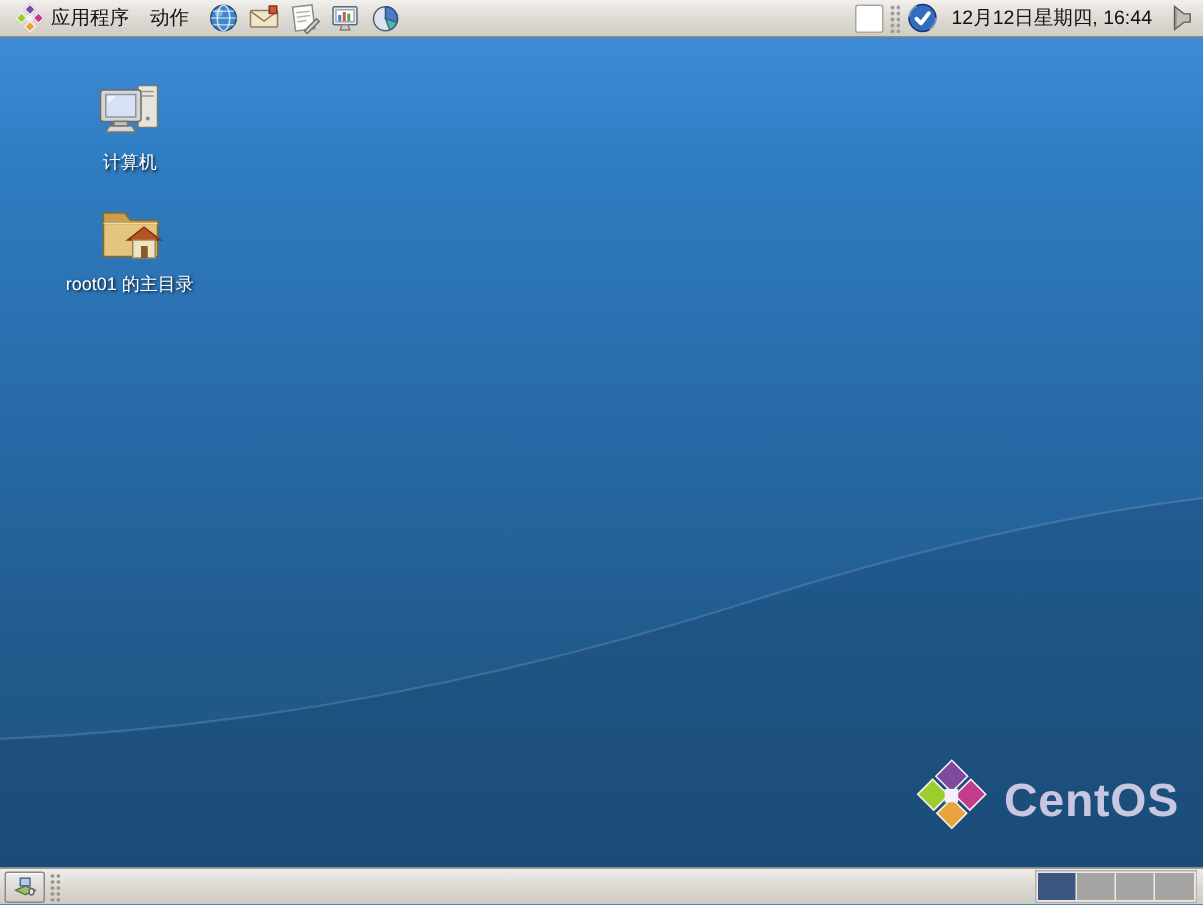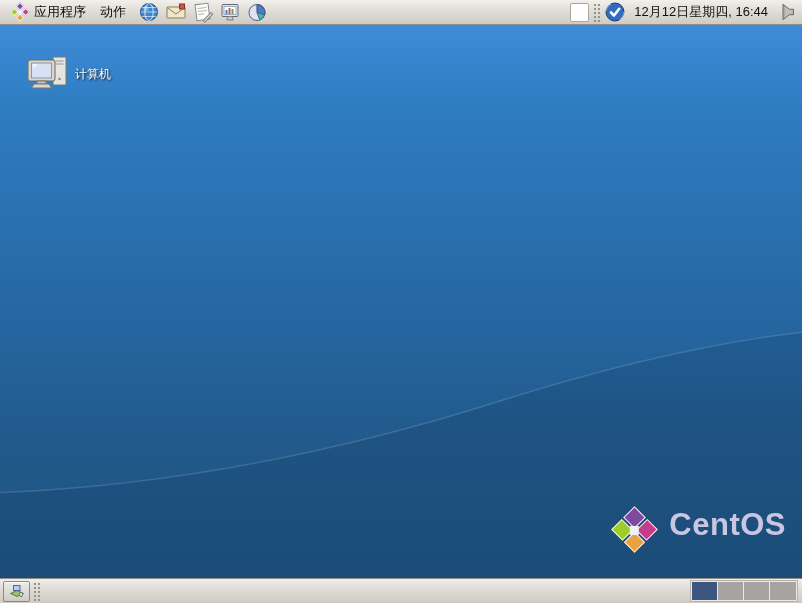--- a/index.html
+++ b/index.html
@@ -32,29 +32,29 @@
   
   .desktop {
     position:absolute; top:25px; left:0; width:802px; height:553px;
     background:linear-gradient(180deg,#3e8cd8 0%,#2f7dc2 14%,#2769a6 48%,#215a8b 75%,#1e5380 100%);
     overflow:hidden;
   }
   .wave { position:absolute; left:0; top:0; width:802px; height:553px; }
 
   .icon-column { position:absolute; left:24px; top:26px; display:flex; flex-direction:column; gap:16px; }
   .desk-icon {
-    width:125px; display:flex; align-items:center; gap:3px; cursor:default;
+    width:125px; display:flex; flex-direction:column; align-items:center; gap:3px; cursor:default;
   }
   .desk-icon .label {
     font-size:12px; color:#fff; text-align:center; line-height:1.15;
     text-shadow:1px 1px 2px rgba(0,0,0,.85); white-space:nowrap;
   }
 
   
-  .branding { position:absolute; right:16px; bottom:26px; display:flex; align-items:flex-start; gap:12px; }
+  .branding { position:absolute; right:16px; bottom:26px; display:flex; align-items:flex-end; gap:12px; }
   .brand-text { font-size:31px; font-weight:bold; color:#c9c6e2; letter-spacing:.5px; }
 
   .pinwheel { position:relative; transform:rotate(45deg); display:grid;
     grid-template-columns:1fr 1fr; grid-template-rows:1fr 1fr; gap:2px; }
   .pinwheel span { display:block; border:1px solid #f2f0f8; }
   .pw-lg { width:33px; height:33px; margin:6px; }
   .pw-sm { width:14px; height:14px; margin:2px; }
   .pw-sm span { border-width:1px; }
   .q-purple { background:#7d4a9e; }
   .q-magenta { background:#c43c8c; }
@@ -181,20 +181,31 @@
         <circle cx="35.5" cy="28" r="1.3" fill="#8a867e"></circle>
         <rect x="4" y="9" width="27" height="21" rx="2" fill="#d8d6d0" stroke="#6e6a64"></rect>
         <rect x="7.5" y="12" width="20" height="15" fill="#d7e1f4" stroke="#8a96b0"></rect>
         <path d="M8.5,13 L14,13 L9,18 Z" fill="rgba(255,255,255,.65)"></path>
         <rect x="13" y="30" width="9" height="3" fill="#c6c4be" stroke="#7a7670"></rect>
         <path d="M10,33 h15 l2.5,4 h-20 z" fill="#d8d6d0" stroke="#7a7670"></path>
       </svg>
       <span class="label">计算机</span>
     </div>
 
+    <div class="desk-icon">
+      <svg width="48" height="48" viewBox="0 0 48 48">
+        <path d="M6,10 h14 l4,5 h18 v24 h-36 z" fill="#caa050" stroke="#8a6a28"></path>
+        <path d="M6,17 h36 v22 h-36 z" fill="#e5c47e" stroke="#8a6a28"></path>
+        <path d="M6,17 h36" stroke="#f2dda8"></path>
+        <path d="M22,28 l11,-8.5 11,8.5 z" fill="#b5541f" stroke="#7a3510"></path>
+        <rect x="25.5" y="28" width="15" height="12" fill="#efe3c2" stroke="#9a8a5a"></rect>
+        <rect x="31" y="32" width="4.5" height="8" fill="#8a5a2a"></rect>
+      </svg>
+      <span class="label">root01 的主目录</span>
+    </div>
 
 
   </div>
 
   <div class="branding">
     <span class="pinwheel pw-lg">
       <span class="q-purple"></span>
         <span class="q-magenta"></span>
         <span class="q-green"></span>
         <span class="q-orange"></span>

